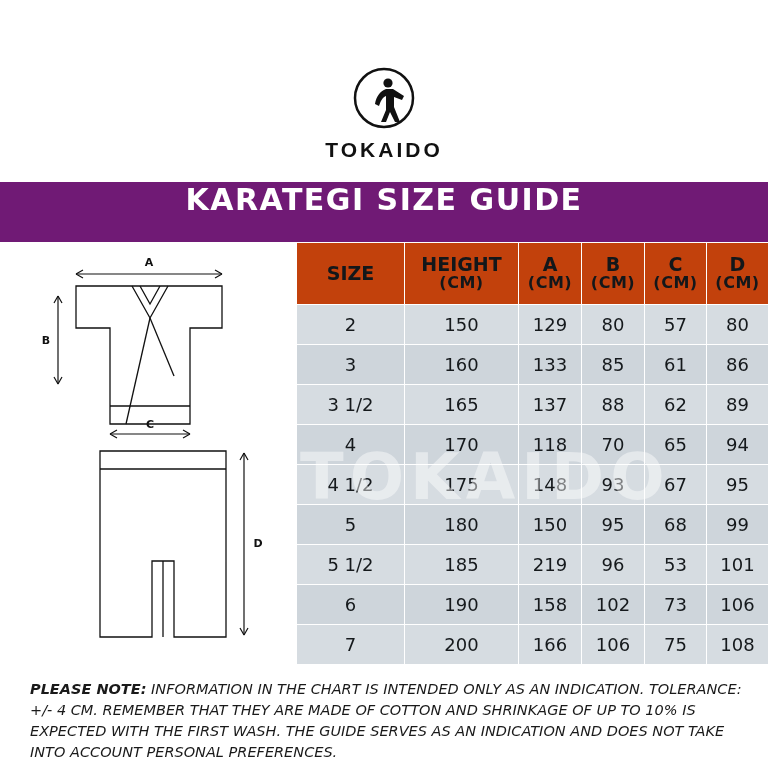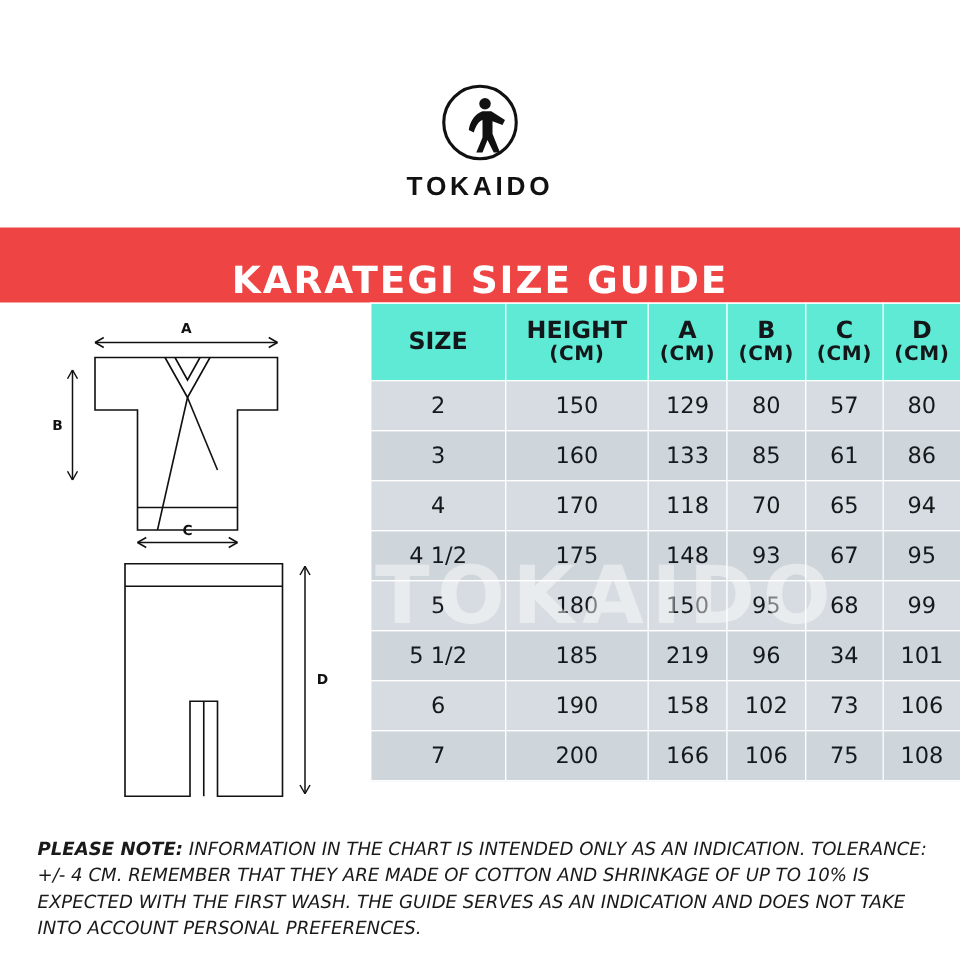--- a/index.html
+++ b/index.html
@@ -37,23 +37,23 @@
     font-size: 21px;
     font-weight: bold;
     letter-spacing: 3px;
     color: #111;
   }
 
   
   .title-bar {
     margin-top: 20px;
     height: 60px;
-    background: #ef4444;
+    background: #701a75;
     display: flex;
-    align-items: flex-end;
+    align-items: flex-start;
     justify-content: center;
   }
   .title-bar h1 {
     margin: 0;
     color: #ffffff;
     font-size: 30px;
     font-weight: bold;
     letter-spacing: 1.5px;
     font-family: "DejaVu Sans", sans-serif;
     text-transform: uppercase;
@@ -88,21 +88,21 @@
     width: 472px;
     table-layout: fixed;
   }
   table.size-table th,
   table.size-table td {
     border: 1px solid #ffffff;
     text-align: center;
     font-family: "DejaVu Sans", sans-serif;
   }
   table.size-table thead th {
-    background: #5eead4;
+    background: #c2410c;
     color: #13171a;
     font-size: 19px;
     font-weight: bold;
     height: 62px;
     line-height: 1.05;
     padding: 4px 2px;
   }
   thead .unit {
     display: block;
     font-size: 16px;
@@ -291,20 +291,28 @@
           </tr>
           <tr>
             <td>3</td>
             <td>160</td>
             <td>133</td>
             <td>85</td>
             <td>61</td>
             <td>86</td>
           </tr>
           <tr>
+            <td>3 1/2</td>
+            <td>165</td>
+            <td>137</td>
+            <td>88</td>
+            <td>62</td>
+            <td>89</td>
+          </tr>
+          <tr>
             <td>4</td>
             <td>170</td>
             <td>118</td>
             <td>70</td>
             <td>65</td>
             <td>94</td>
           </tr>
           <tr>
             <td>4 1/2</td>
             <td>175</td>
@@ -319,21 +327,21 @@
             <td>150</td>
             <td>95</td>
             <td>68</td>
             <td>99</td>
           </tr>
           <tr>
             <td>5 1/2</td>
             <td>185</td>
             <td>219</td>
             <td>96</td>
-            <td>34</td>
+            <td>53</td>
             <td>101</td>
           </tr>
           <tr>
             <td>6</td>
             <td>190</td>
             <td>158</td>
             <td>102</td>
             <td>73</td>
             <td>106</td>
           </tr>

